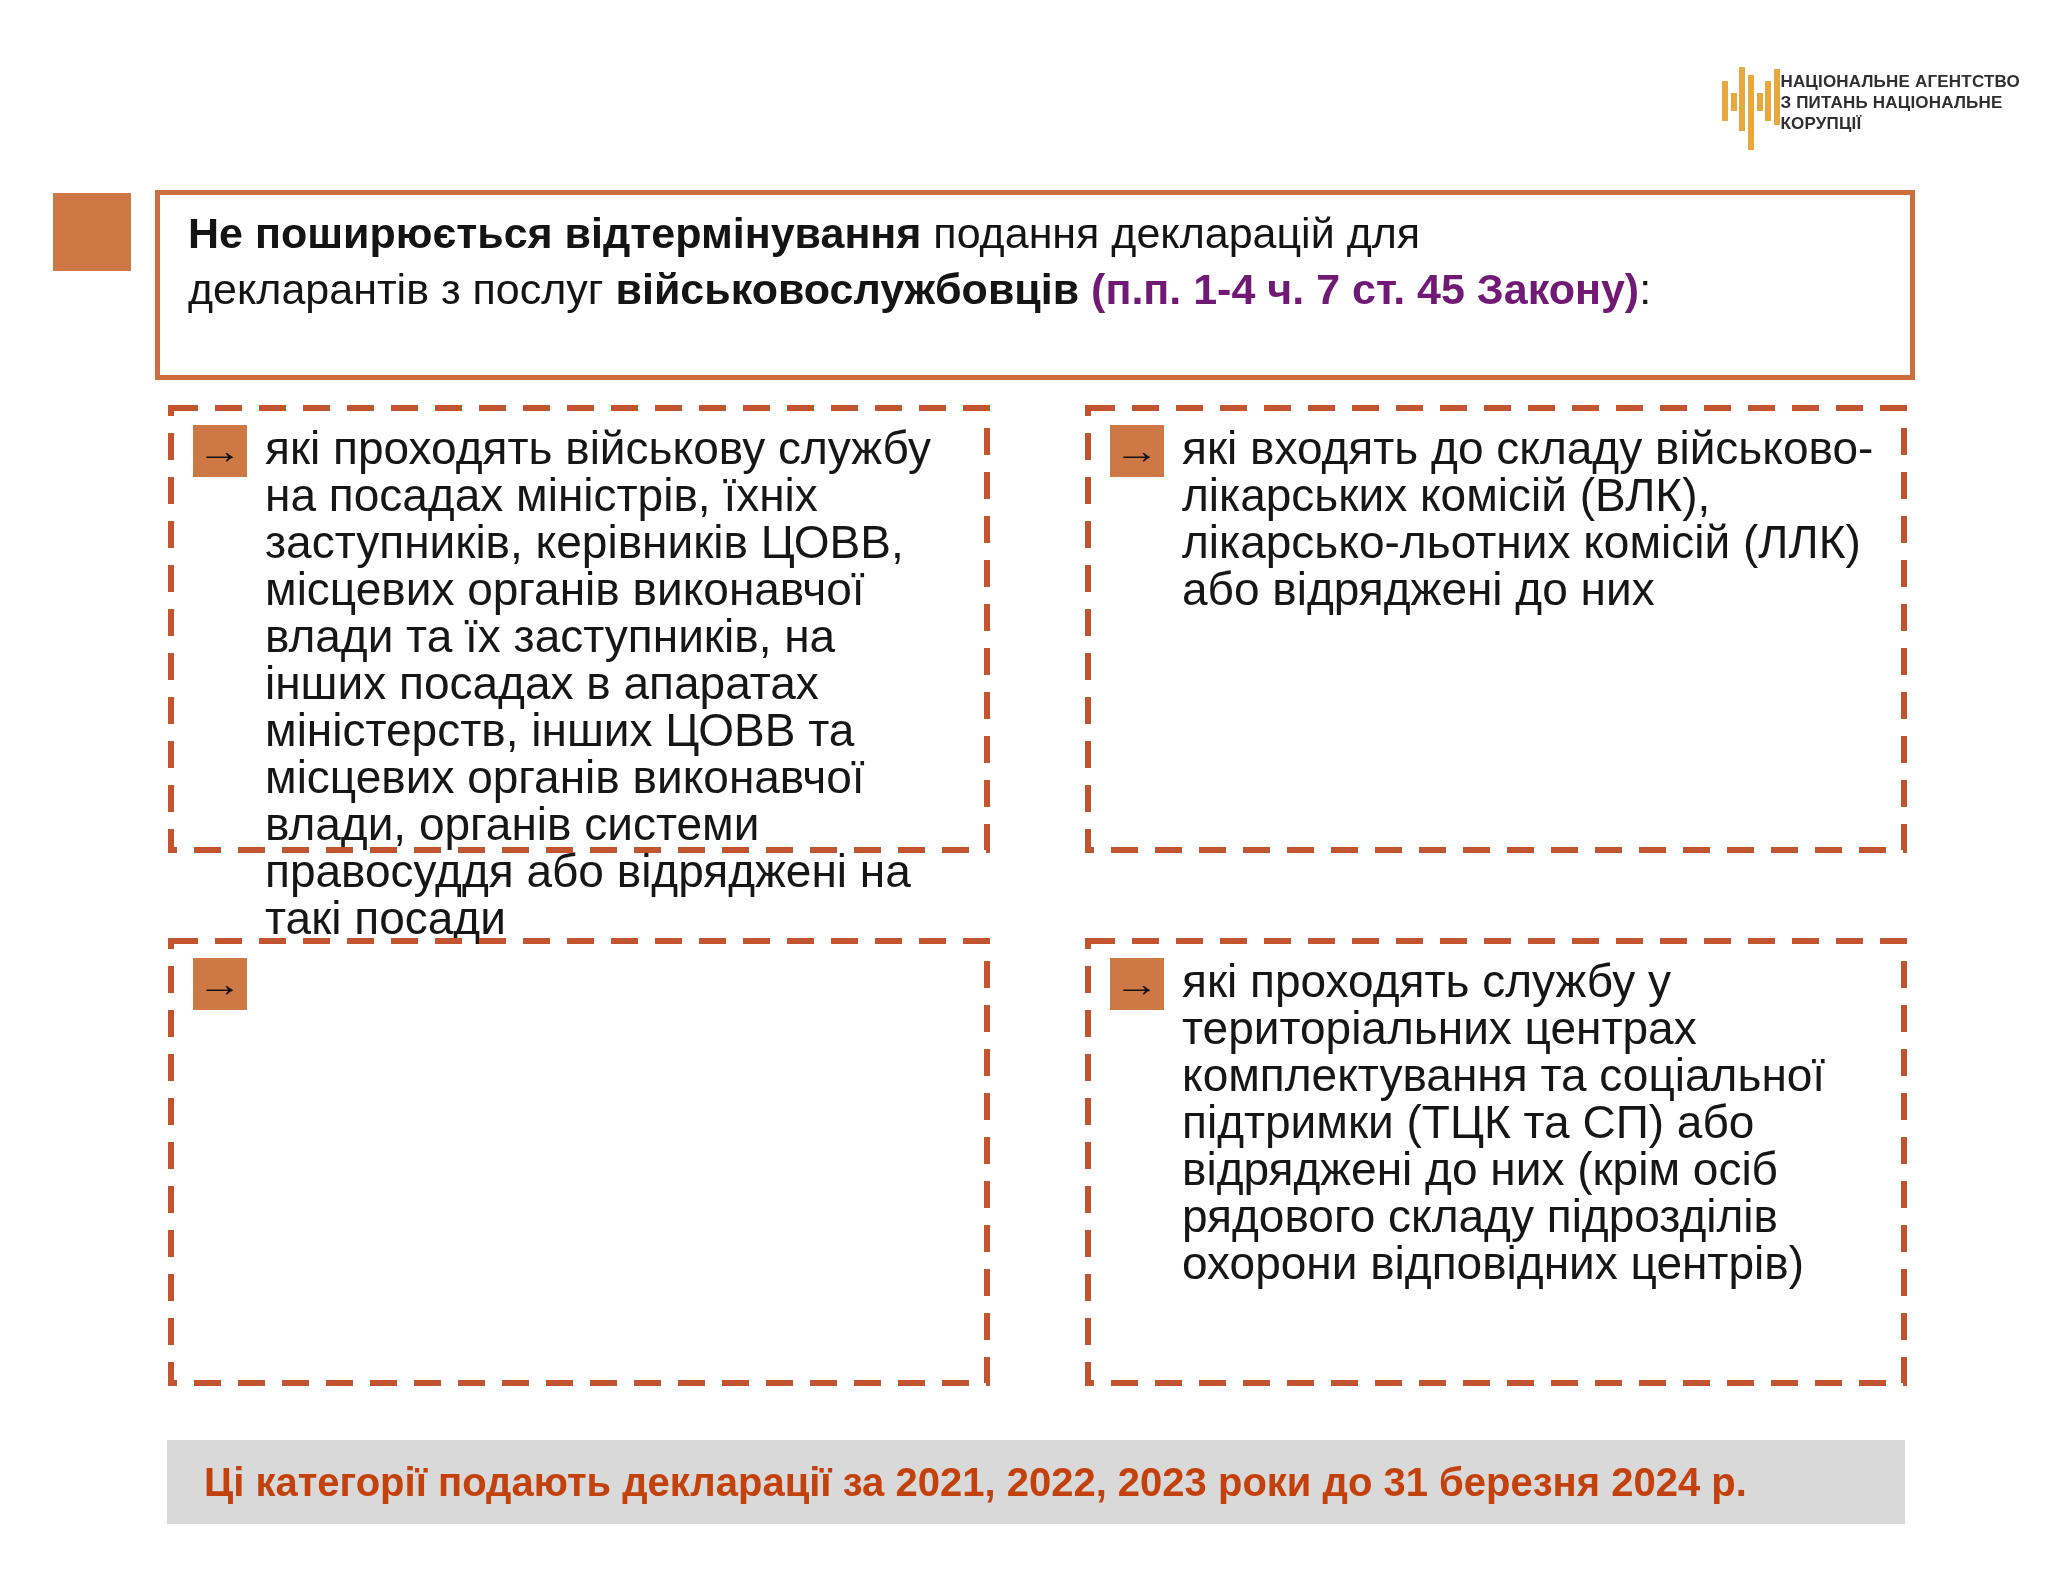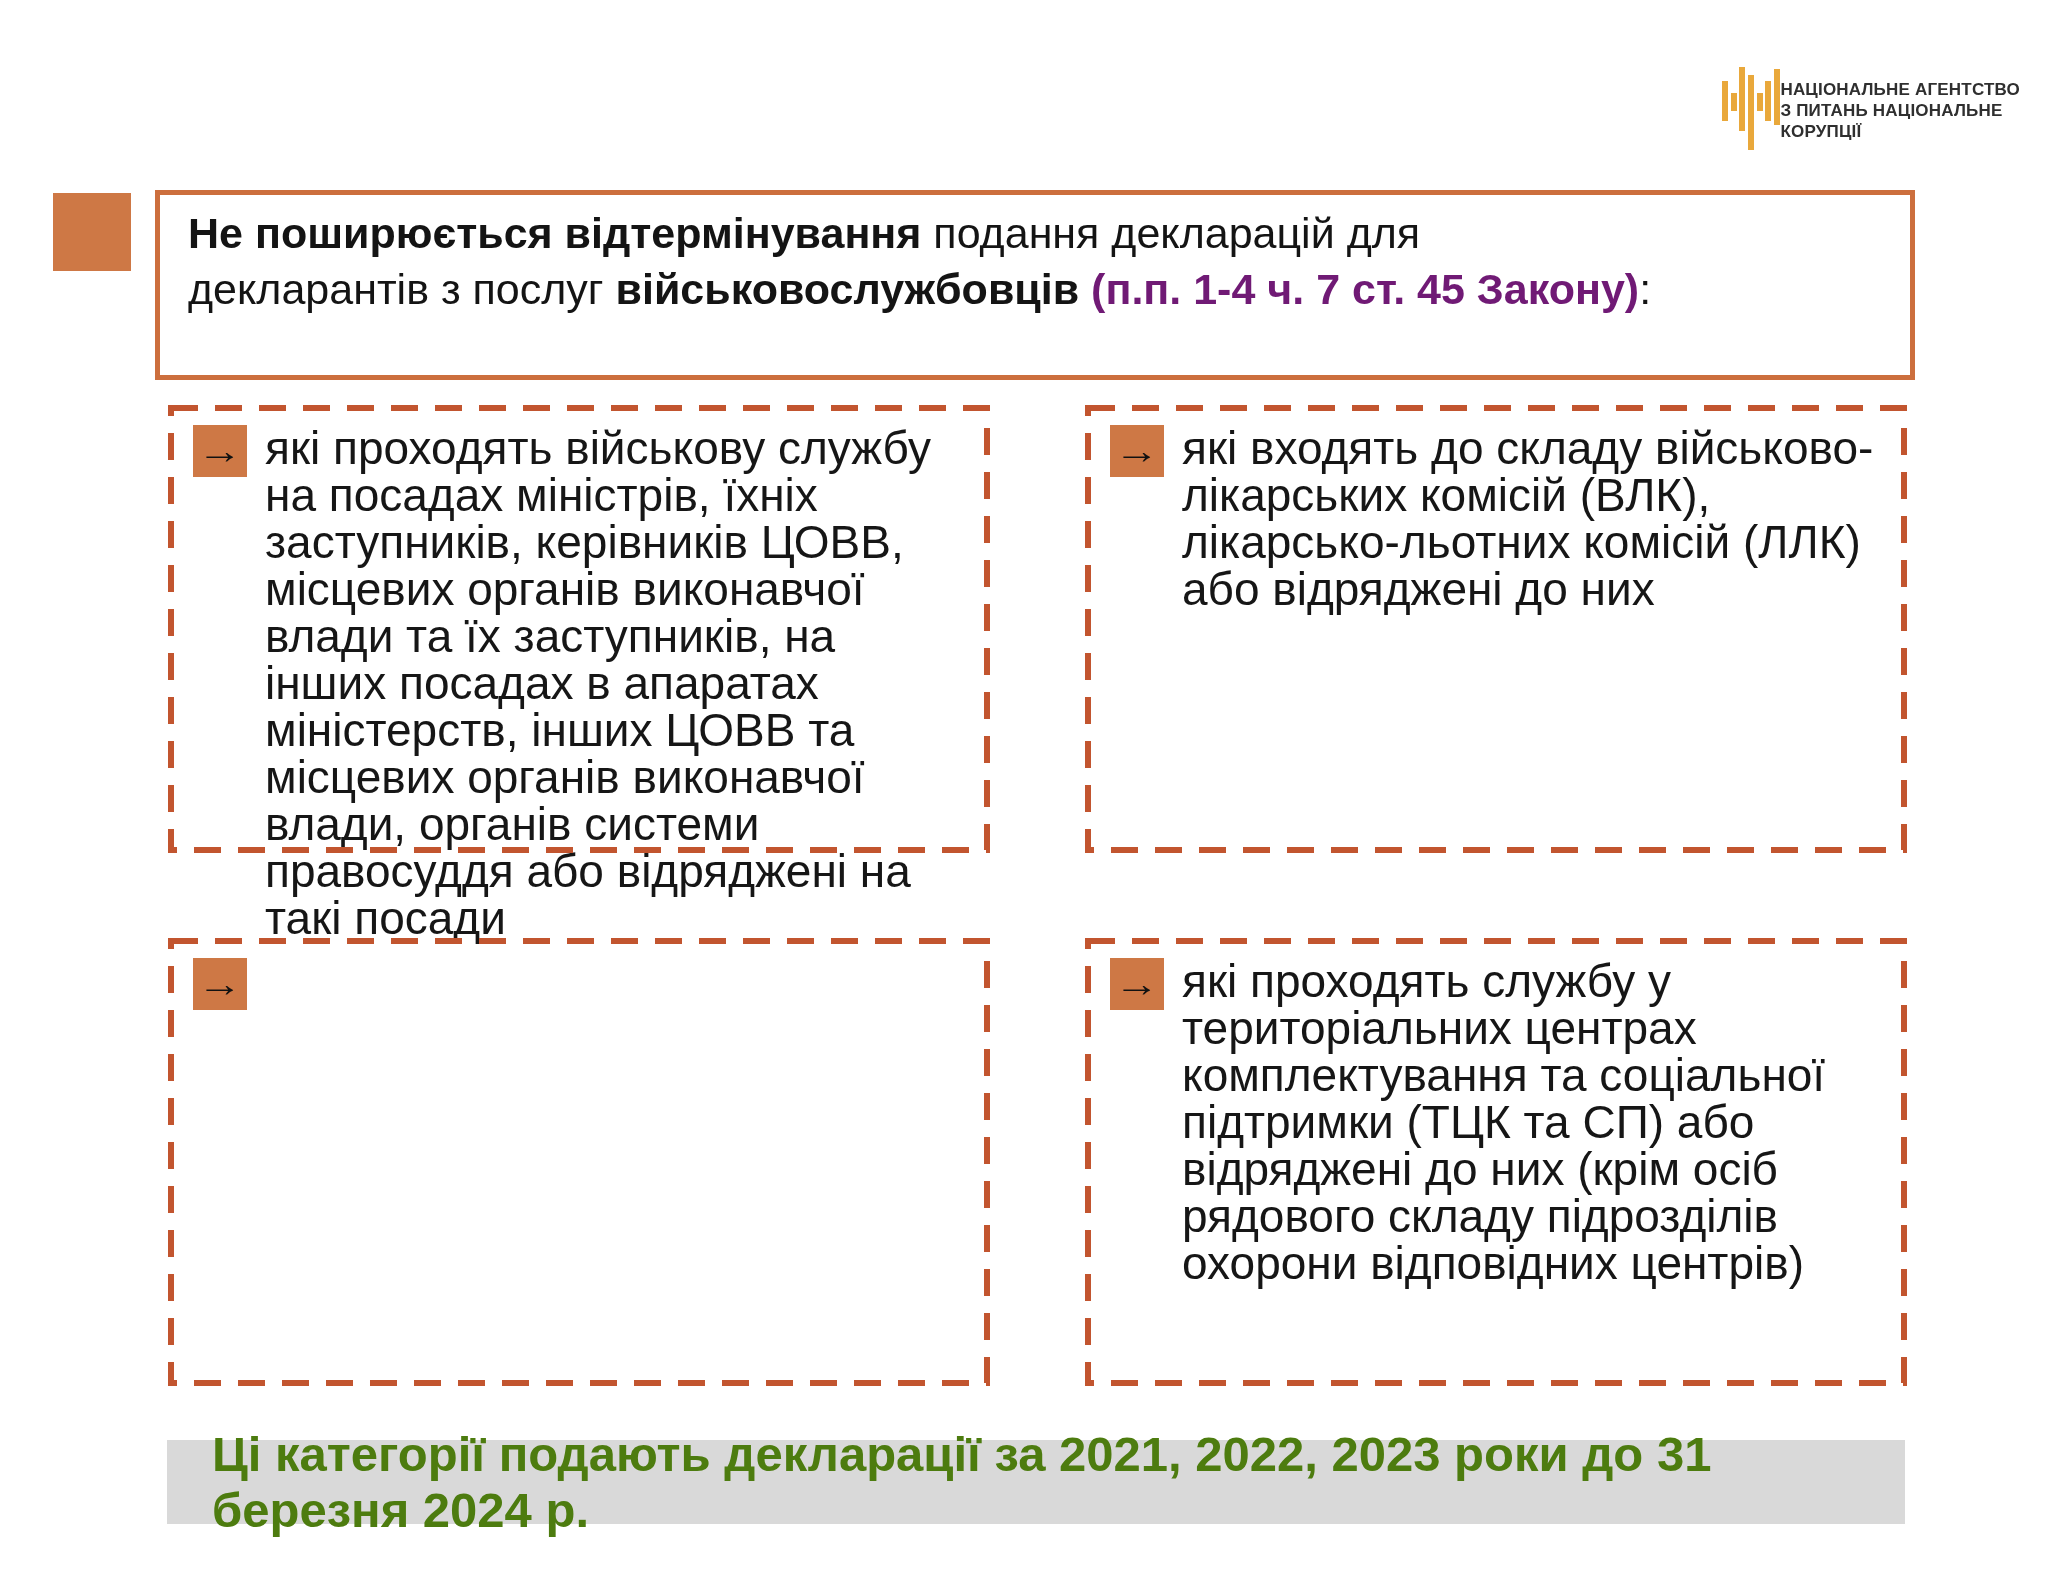--- a/index.html
+++ b/index.html
@@ -15,21 +15,21 @@
     background: #ffffff;
     overflow: hidden;
   }
 
   
   .logo {
     position: absolute;
     top: 55px;
     right: 28px;
     display: flex;
-    align-items: center;
+    align-items: flex-start;
   }
   .logo-bars {
     position: relative;
     width: 58px;
     height: 95px;
     flex: 0 0 auto;
   }
   .logo-bars span {
     position: absolute;
     width: 6px;
@@ -127,24 +127,24 @@
     top: 1440px;
     width: 1738px;
     height: 84px;
     background: #D9D9D9;
     display: flex;
     align-items: center;
     box-sizing: border-box;
     padding-left: 33px;
   }
   .footer-bar p {
-    margin: 12px;
-    font-size: 49px;
+    margin: 4px;
+    font-size: 40px;
     font-weight: 700;
-    color: #4d7c0f;
+    color: #c2410c;
   }
 </style>
 </head>
 <body>
 
 <div class="page">
 
   <header class="logo">
     <div class="logo-bars">
       <span class="lb1"></span>

